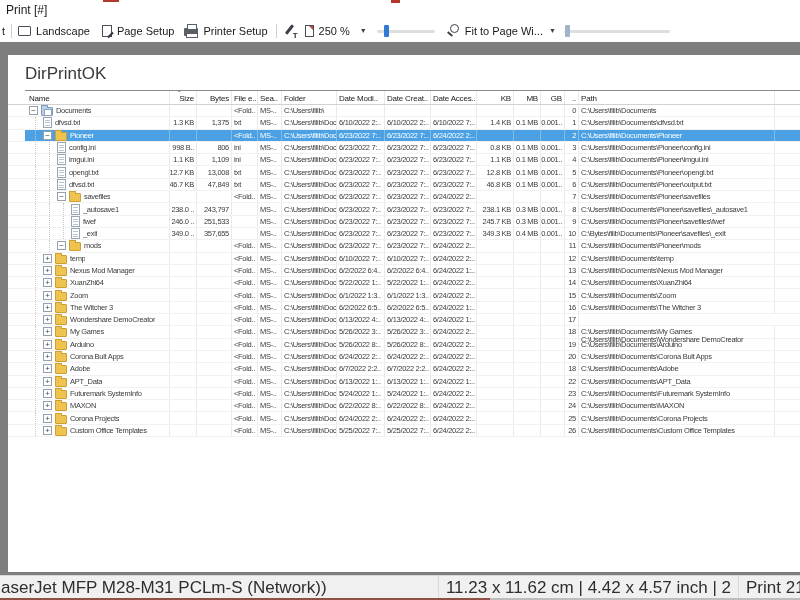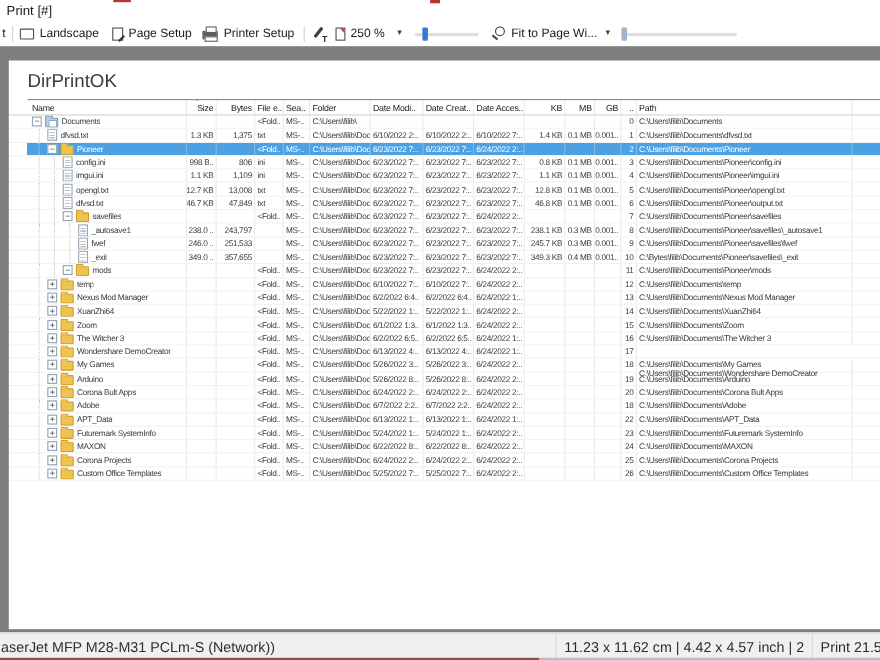--- a/index.html
+++ b/index.html
@@ -99,21 +99,21 @@
   .ficon.docs::after { content:""; position:absolute; left:2px; top:1px; width:6px; height:5px;
                        background:#fff; border:1px solid #8aa4c4; }
   .ficon.file { width:9px; height:11px; background:#fff; border:1px solid #98a6b4; }
   .ficon.file::before { content:""; position:absolute; left:1px; right:1px; top:2px; height:6px;
                         background:repeating-linear-gradient(to bottom,#b9c4cf 0,#b9c4cf 1px,transparent 1px,transparent 2.5px); }
   .nlabel { overflow:hidden; white-space:nowrap; }
 
   
   .statusbar { position:absolute; left:0; top:575px; width:800px; height:25px; background:#f0f0f0;
                border-top:1px solid #d8d8d8; display:flex; align-items:center;
-               font-size:13px; color:#2e2e2e; overflow:hidden; }
+               font-size:17px; color:#2e2e2e; overflow:hidden; }
   .sb-left { flex:1; padding-left:1px; white-space:nowrap; overflow:hidden; }
   .sb-cell { border-left:1px solid #d9d9d9; padding:0 7px; height:100%; display:flex;
              align-items:center; white-space:nowrap; flex:none; }
   .sb-print { width:62px; overflow:hidden; padding-right:0; }
   .sb-strip-l { position:absolute; left:0; bottom:0; width:490px; height:2px; background:var(--strip-left); }
   .sb-strip-r { position:absolute; left:490px; bottom:0; width:310px; height:2px; background:var(--strip-right); }
 </style>
 </head>
 <body>
 

